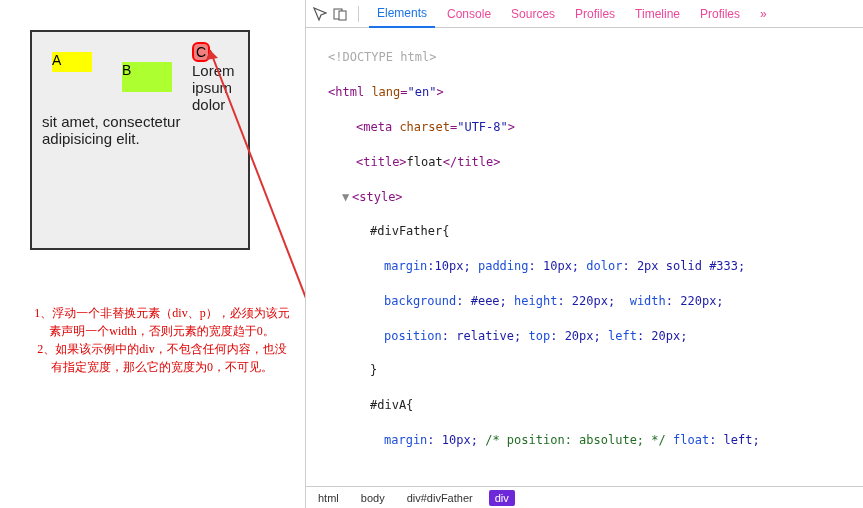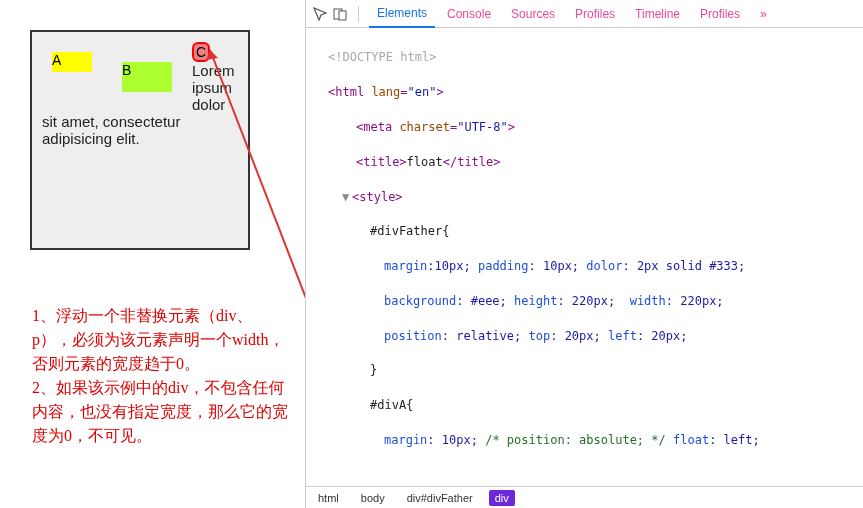--- a/index.html
+++ b/index.html
@@ -59,23 +59,24 @@
     font-size: 15px;
     font-family: "Helvetica Neue", Arial, sans-serif;
     color: #222;
   }
   .notes {
     position: absolute;
     left: 32px;
     top: 304px;
     width: 260px;
     color: #d00;
-    font-size: 16px;
+    font-size: 12px;
     line-height: 1.5;
     font-family: "SimSun","宋体",serif;
+    text-align: center;
   }
   .arrow-svg {
     position: absolute;
     left: 0;
     top: 0;
     pointer-events: none;
   }
 
   .right-panel {
     position: absolute;

